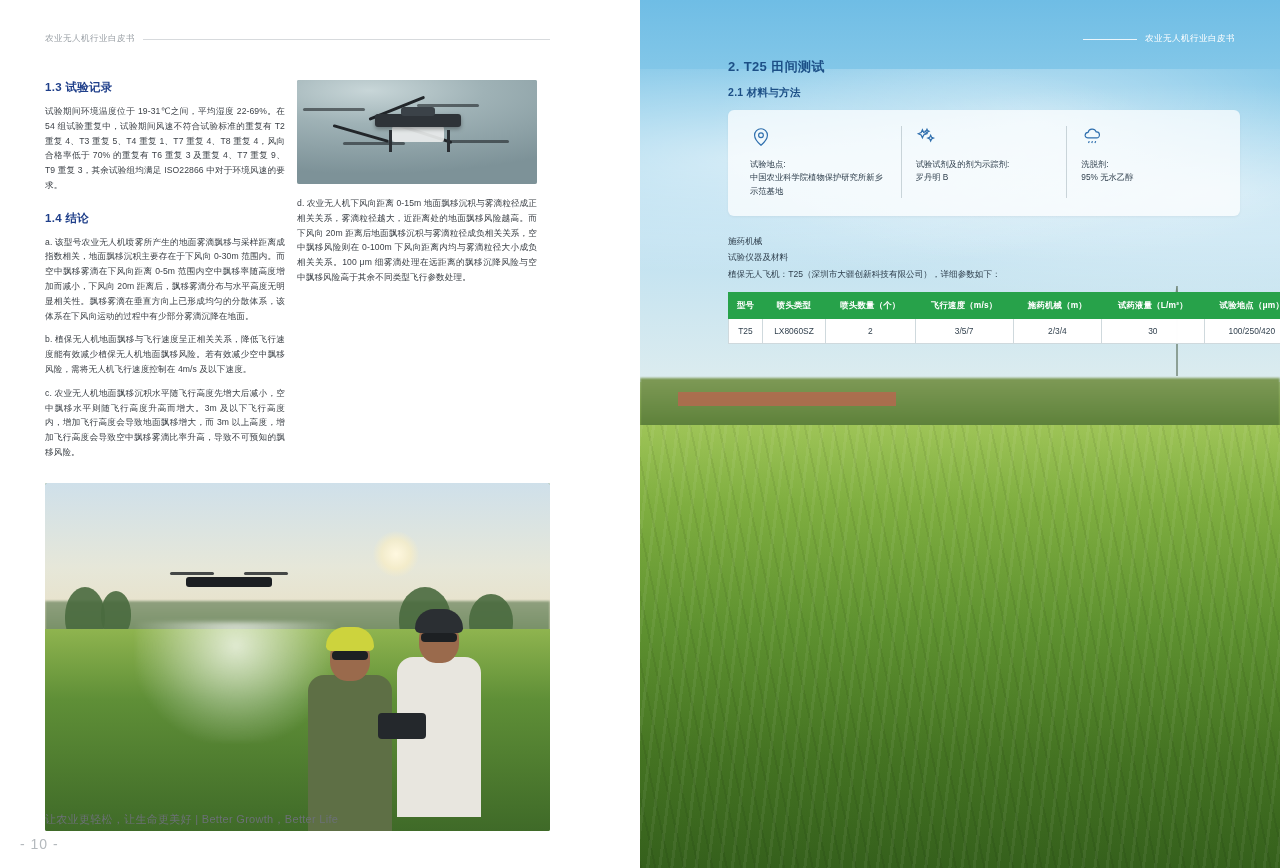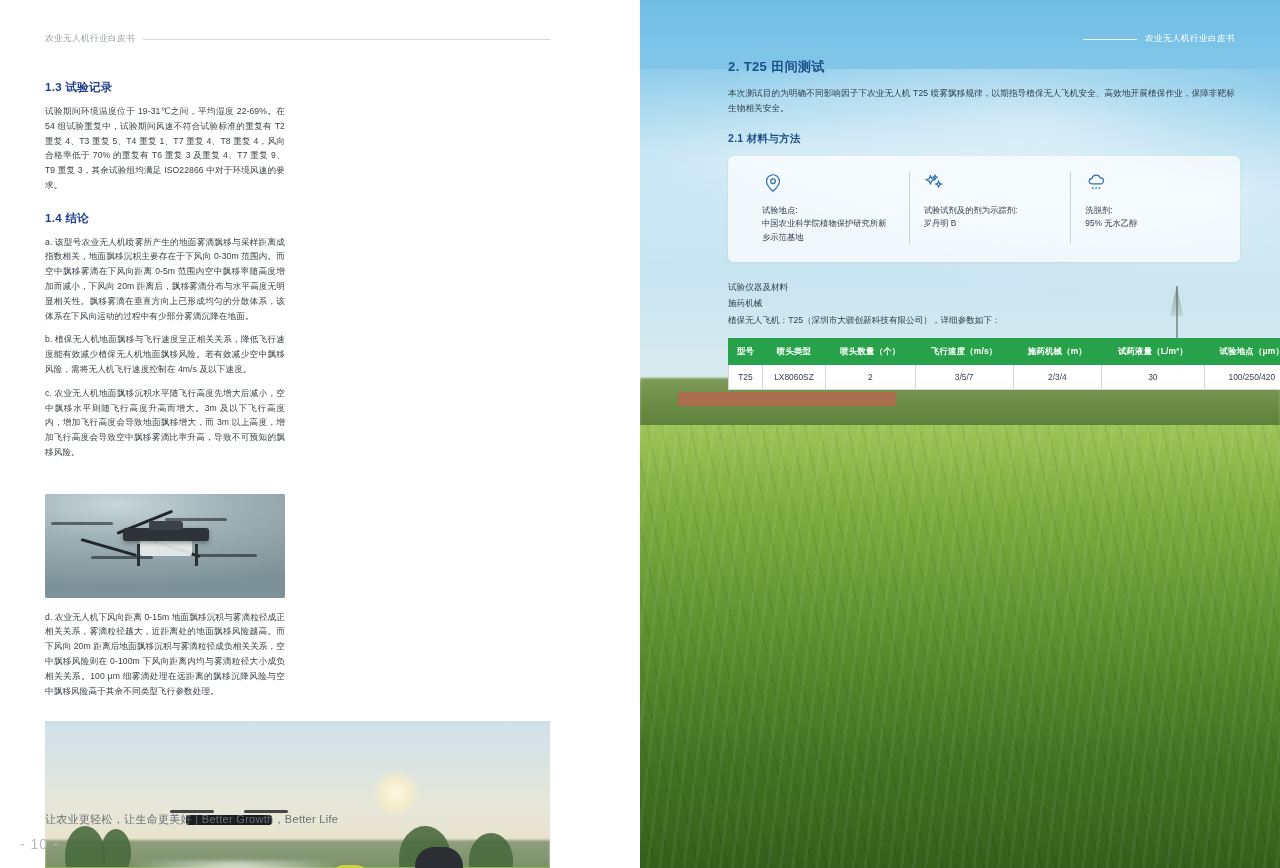--- a/index.html
+++ b/index.html
@@ -16,21 +16,21 @@
     position:relative;width:640px;height:868px;background:#ffffff;
     box-sizing:border-box;
   }
   .pl-header{
     position:absolute;left:45px;top:33px;width:505px;display:flex;align-items:center;gap:8px;
   }
   .pl-header .ttl{font-size:8.5px;color:#9aa0a6;letter-spacing:.5px;white-space:nowrap;}
   .pl-header .rule{flex:1;height:1px;background:#d7dadd;}
 
   .pl-body{position:absolute;left:45px;top:80px;width:505px;}
-  .cols{display:flex;gap:25px;flex-direction:column;}
+  .cols{display:flex;gap:12px;}
   .col{width:240px;}
 
   h2.sec{
     font-size:11.5px;color:#1f3f8a;font-weight:bold;margin:0 0 9px 0;letter-spacing:.3px;
   }
   h2.sec.second{margin-top:18px;}
   p.para{
     font-size:8.6px;line-height:1.72;color:#3c4147;margin:0 0 9px 0;text-align:justify;
     letter-spacing:.1px;
   }
@@ -123,21 +123,21 @@
   }
   .pr-header .rule{width:54px;height:1px;background:rgba(255,255,255,.85);}
   .pr-header .ttl{font-size:8.5px;color:#ffffff;letter-spacing:.5px;white-space:nowrap;}
 
   .pr-wrap{position:absolute;left:88px;top:58px;width:512px;}
   h3.pr-h{font-size:13px;color:#1c4f86;font-weight:bold;margin:0 0 10px 0;letter-spacing:.4px;}
   p.pr-lead{font-size:8.6px;line-height:1.75;color:#2f3f4d;margin:0 0 16px 0;letter-spacing:.1px;}
   h4.pr-sub{font-size:10.5px;color:#1c4f86;font-weight:bold;margin:0 0 10px 0;letter-spacing:.3px;}
 
   .info-card{
-    background:rgba(255,255,255,.72);border-radius:6px;padding:16px 8px 18px 20px;
+    background:rgba(255,255,255,.72);border-radius:6px;padding:16px 8px 18px 8px;
     display:flex;align-items:stretch;margin-bottom:18px;
     box-shadow:0 1px 3px rgba(0,0,0,.05);
   }
   .info-cell{flex:1;padding:0 14px;position:relative;}
   .info-cell + .info-cell{border-left:1px solid rgba(120,140,150,.35);}
   .info-ico{width:22px;height:22px;margin-bottom:10px;color:#2f6fae;}
   .info-ico svg{display:block;}
   .info-t{font-size:8.3px;line-height:1.6;color:#2f3f4d;}
 
   .tbl-title{font-size:8.6px;line-height:1.7;color:#2f3f4d;margin:0 0 2px 0;}
@@ -238,21 +238,20 @@
     <div class="pr-field"></div>
     <div class="pr-corn"></div>
 
     <div class="pr-header">
       <span class="rule"></span>
       <span class="ttl">农业无人机行业白皮书</span>
     </div>
 
     <div class="pr-wrap">
       <h3 class="pr-h">2. T25 田间测试</h3>
-      <p class="pr-lead">本次测试目的为明确不同影响因子下农业无人机 T25 喷雾飘移规律，以期指导植保无人飞机安全、高效地开展植保作业，保障非靶标生物相关安全。</p>
       <h4 class="pr-sub">2.1 材料与方法</h4>
 
       <div class="info-card">
         <div class="info-cell">
           <div class="info-ico">
             <svg width="22" height="22" viewBox="0 0 24 24" fill="none" stroke="#2f6fae" stroke-width="1.3">
               <path d="M12 21s7-6.2 7-11a7 7 0 10-14 0c0 4.8 7 11 7 11z"></path>
               <circle cx="12" cy="10" r="2.6"></circle>
             </svg>
           </div>
@@ -275,22 +274,22 @@
             <svg width="22" height="22" viewBox="0 0 24 24" fill="none" stroke="#2f6fae" stroke-width="1.3">
               <path d="M4.5 10.5a3.5 3.5 0 013.2-3.5 4.6 4.6 0 018.8-.6 3.3 3.3 0 01.6 6.6H7.8a3.3 3.3 0 01-3.3-2.5z"></path>
               <path d="M9 16.5l-.8 2M12.5 16.5l-.8 2M16 16.5l-.8 2"></path>
             </svg>
           </div>
           <div class="info-t" style="white-space:pre-line">洗脱剂:
 95% 无水乙醇</div>
         </div>
       </div>
 
+      <p class="tbl-title">施药机械</p>
       <p class="tbl-title">试验仪器及材料</p>
-      <p class="tbl-title">施药机械</p>
       <p class="tbl-sub">植保无人飞机：T25（深圳市大疆创新科技有限公司），详细参数如下：</p>
 
       <table class="spec">
         <thead>
           <tr>
             <th>型号</th>
             <th>喷头类型</th>
             <th>喷头数量（个）</th>
             <th>飞行速度（m/s）</th>
             <th>施药机械（m）</th>

